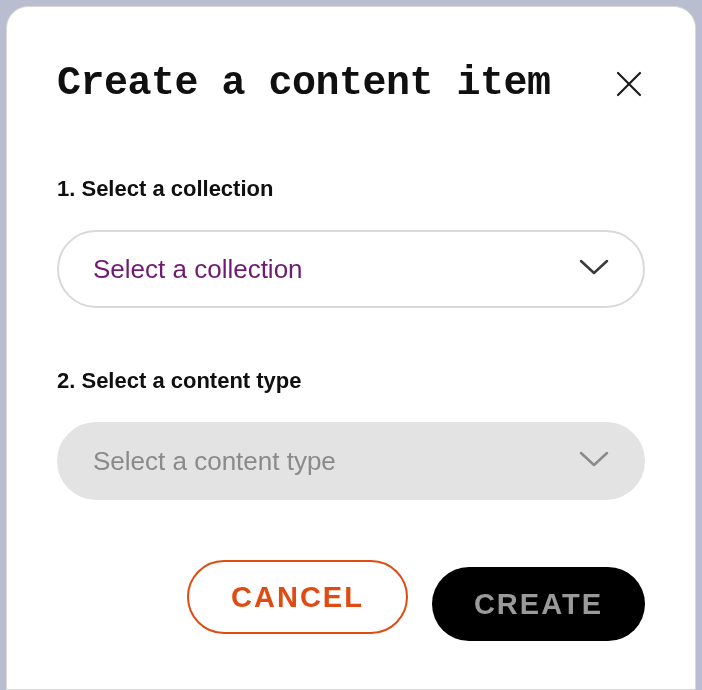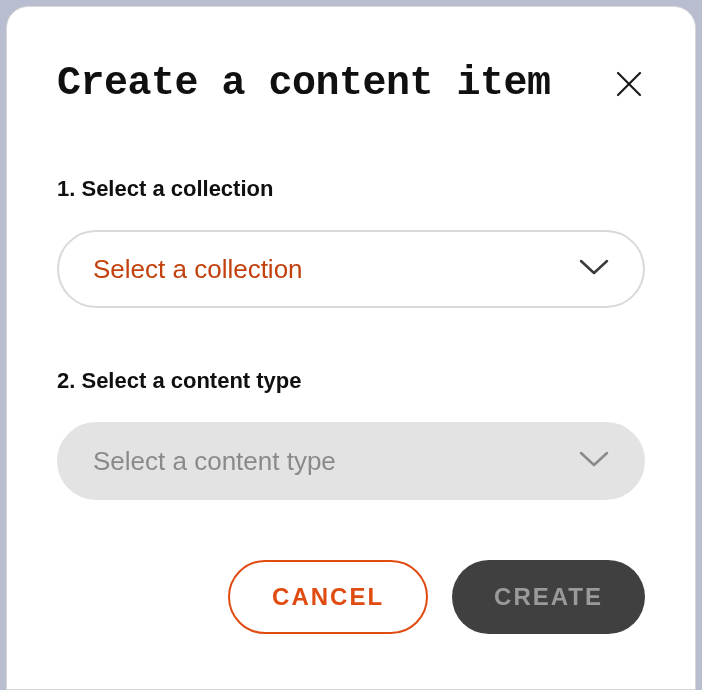--- a/index.html
+++ b/index.html
@@ -67,21 +67,21 @@
     margin-bottom: 60px;
   }
   .select.disabled {
     background: #e3e3e3;
     border-color: #e3e3e3;
     cursor: default;
     gap: 32px;
   }
   .select-text {
     font-size: 26px;
-    color: #c2410c;
+    color: #701a75;
     font-weight: 400;
   }
   .select.disabled .select-text {
     color: #8a8a8a;
   }
   .chevron {
     color: #3a3a3a;
   }
   .select.disabled .chevron {
     color: #8a8a8a;
@@ -89,38 +89,39 @@
   .actions {
     display: flex;
     justify-content: flex-end;
     gap: 24px;
     margin-top: 10px;
   }
   .btn {
     height: 74px;
     border-radius: 40px;
     padding: 0 42px;
-    font-size: 24px;
+    font-size: 29px;
     font-weight: 800;
     letter-spacing: 2px;
     display: flex;
     align-items: center;
     justify-content: center;
     cursor: pointer;
     border: none;
   }
   .btn-cancel {
     background: #ffffff;
     color: #e04b12;
     border: 2px solid #e04b12;
   }
   .btn-create {
-    background: #404040;
+    background: #000000;
     color: #9a9a9a;
     cursor: default;
+    margin-top: 7px;
   }
 </style>
 </head>
 <body>
 
 <div class="modal">
 
   <div class="header">
     <h1 class="title">Create a content item</h1>
     <div class="close-btn">

